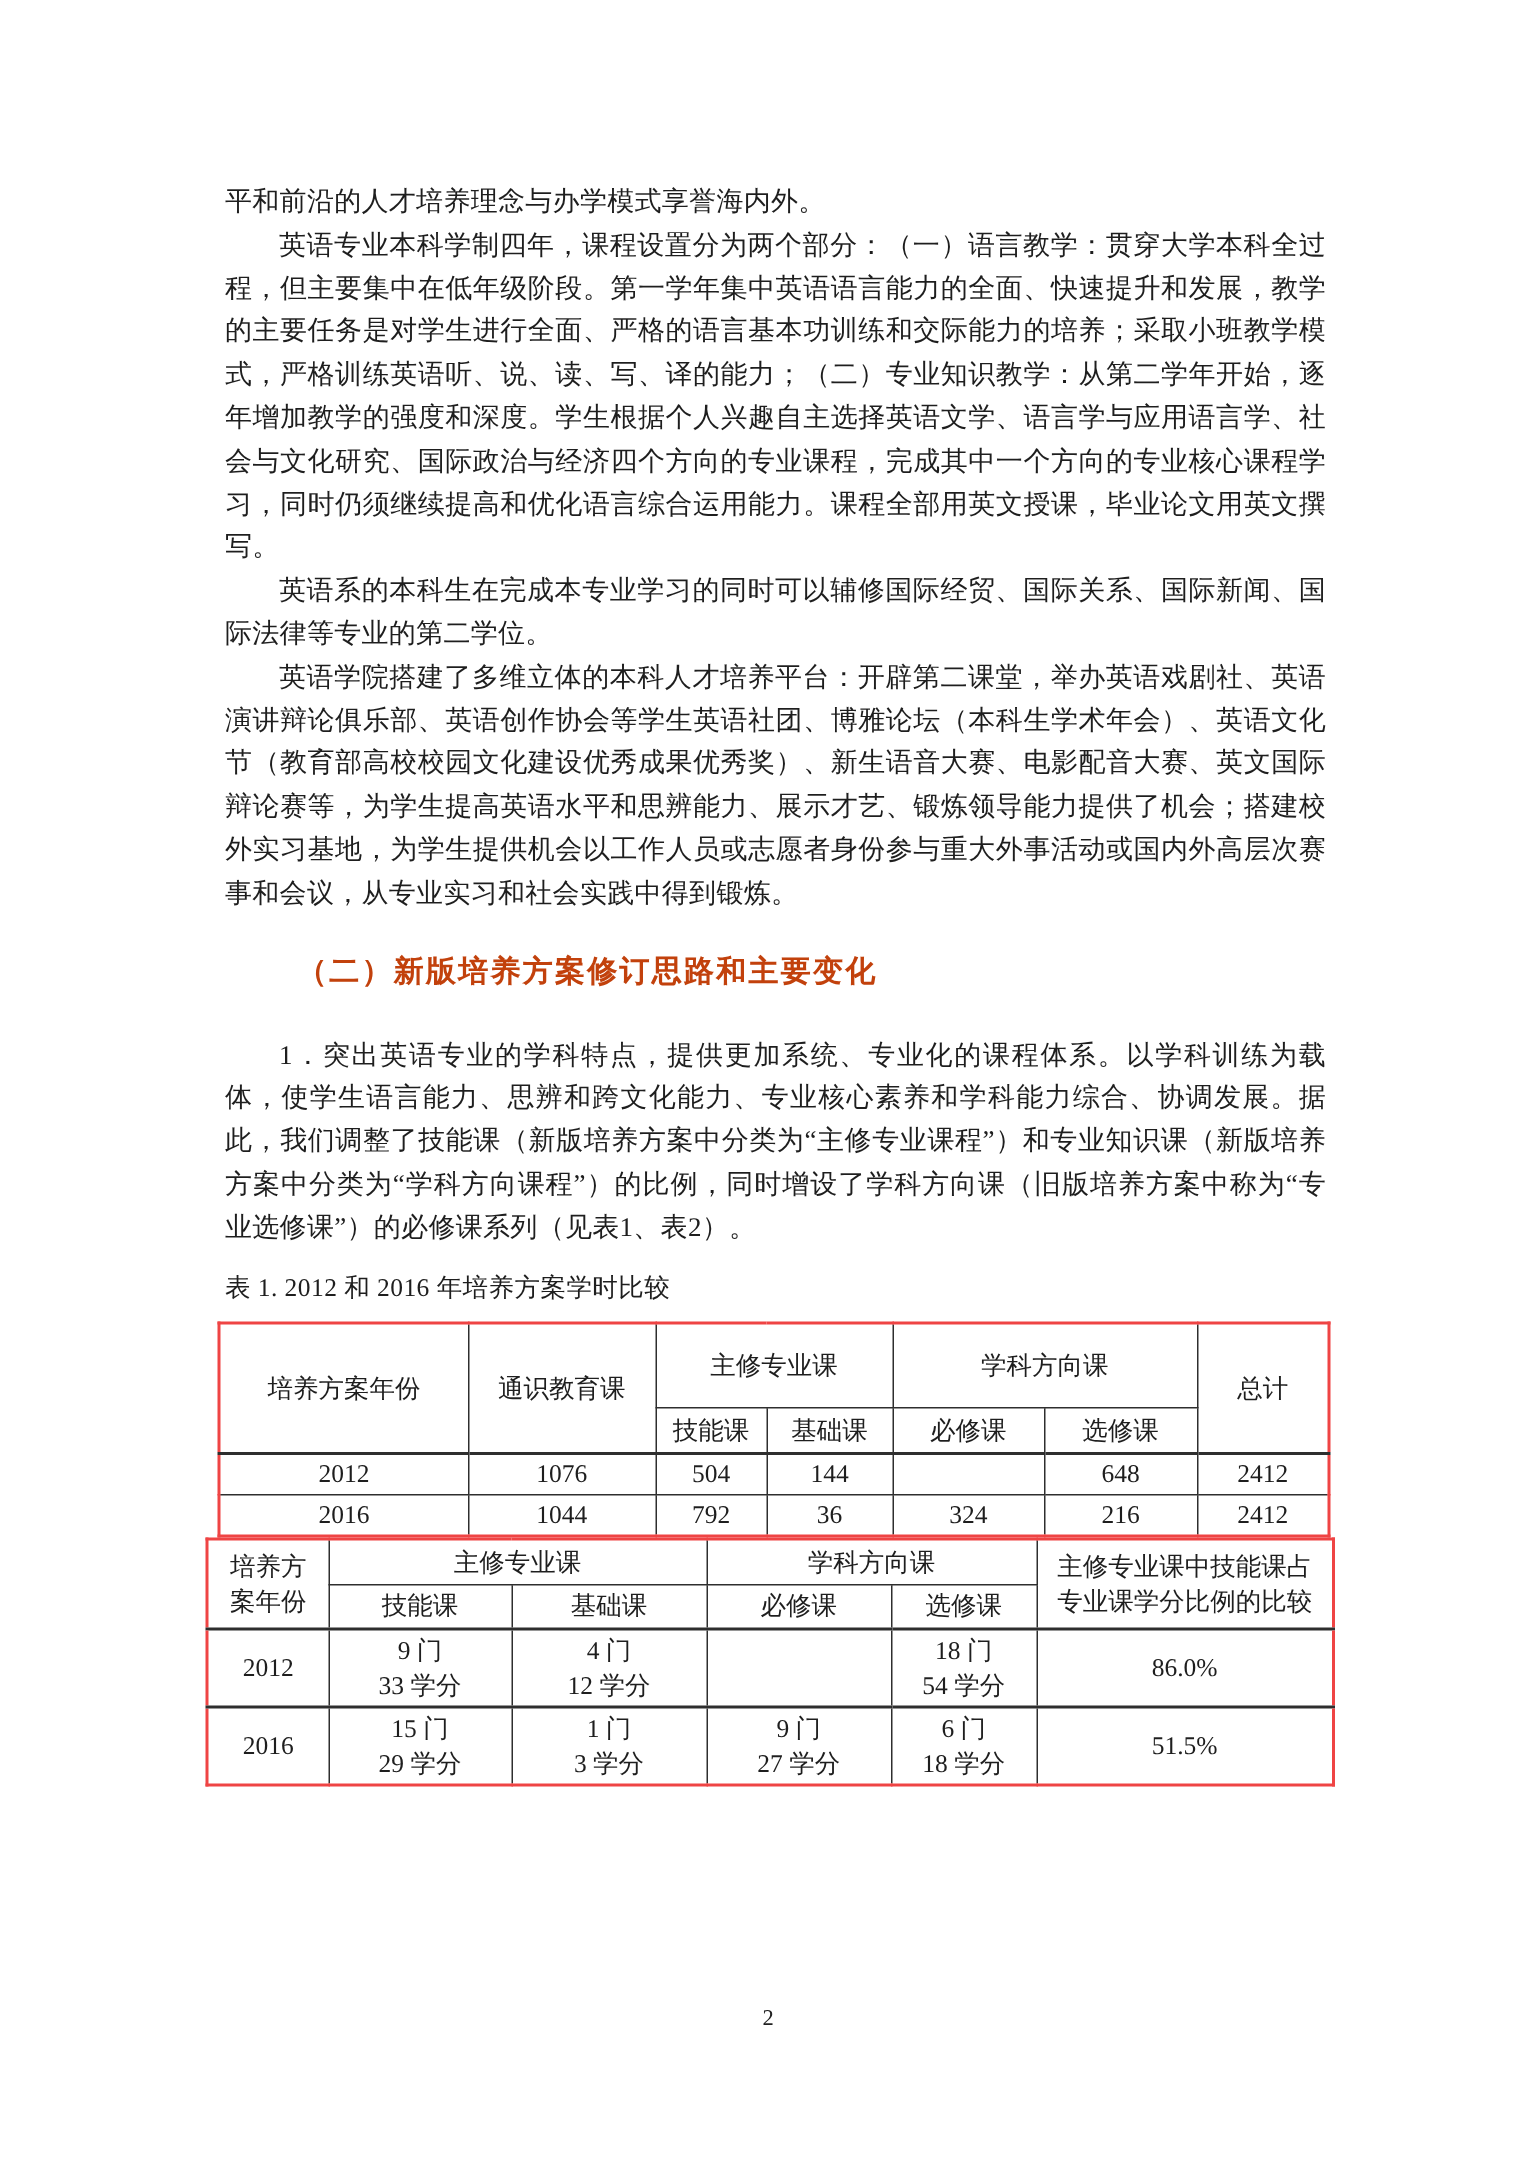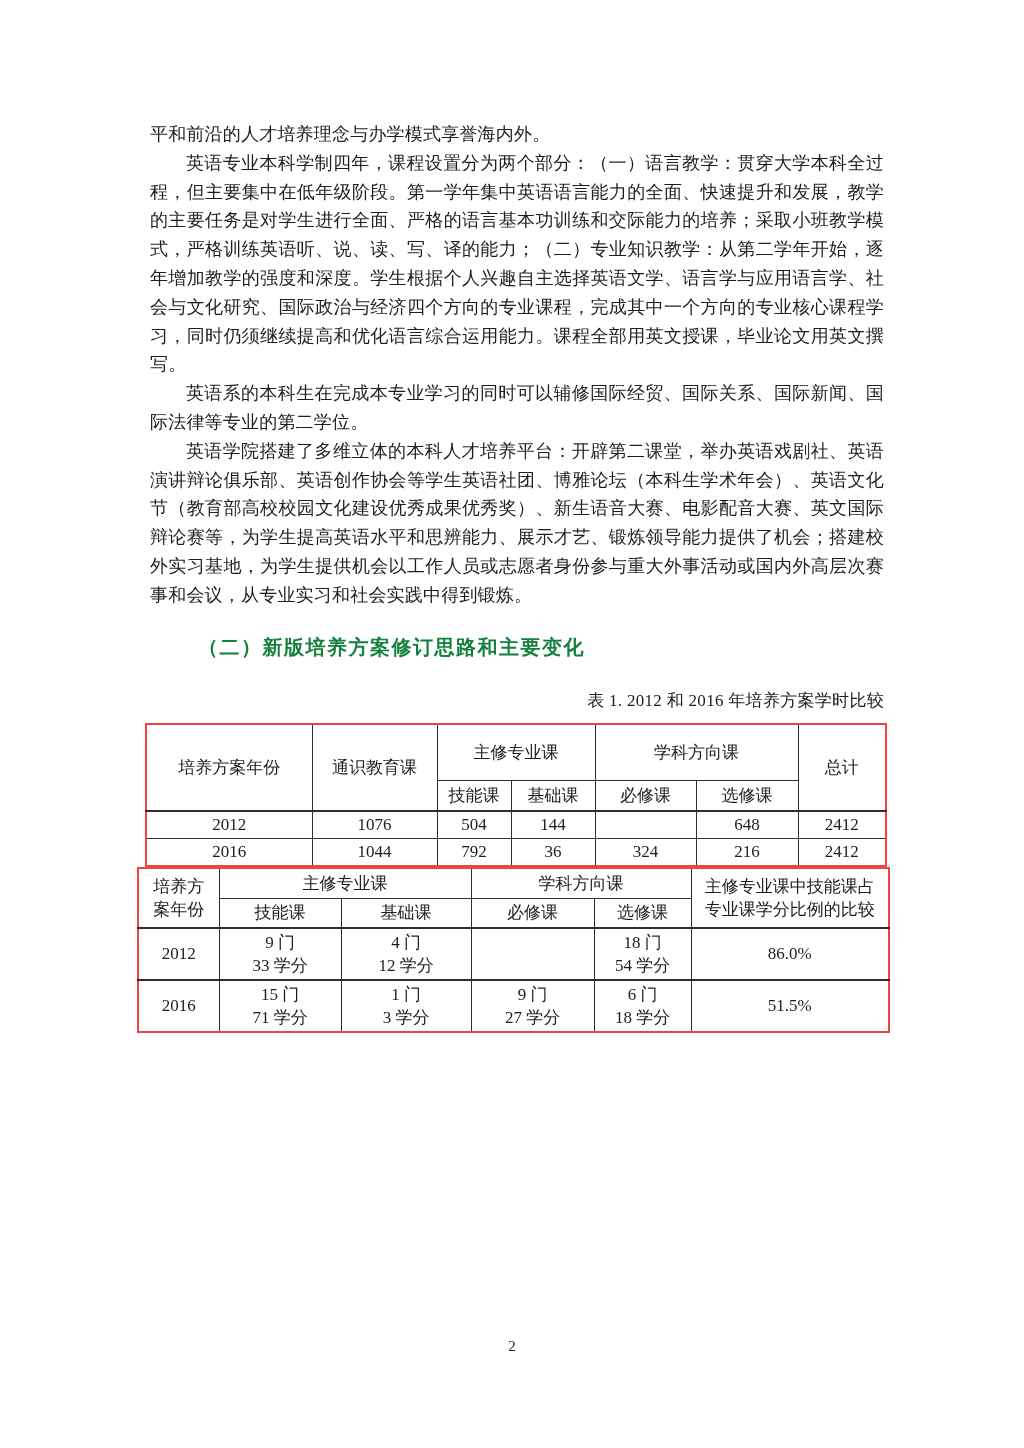--- a/index.html
+++ b/index.html
@@ -24,27 +24,27 @@
     line-height: 28.8px;
     text-align: justify;
     text-indent: 2em;
     letter-spacing: 0.2px;
   }
   p.no-indent { text-indent: 0; }
   h2.section-heading {
     font-family: "Liberation Sans", "DejaVu Sans", sans-serif;
     font-weight: bold;
     font-size: 20px;
-    color: #15803d;
+    color: #c2410c;
     margin: 24px 0 28px 0;
     padding-left: 48px;
     letter-spacing: 1.5px;
   }
   .table-caption {
-    text-align: right;
+    text-align: left;
     font-size: 17px;
     margin: 14px 0 11px 0;
     letter-spacing: 0.3px;
   }
   table {
     border-collapse: collapse;
     table-layout: fixed;
     border: 2px solid #ef4444;
   }
   th, td {
@@ -85,20 +85,21 @@
 <div class="page">
   <div class="content">
 
     <p class="body-para no-indent">平和前沿的人才培养理念与办学模式享誉海内外。</p>
     <p class="body-para">英语专业本科学制四年，课程设置分为两个部分：（一）语言教学：贯穿大学本科全过程，但主要集中在低年级阶段。第一学年集中英语语言能力的全面、快速提升和发展，教学的主要任务是对学生进行全面、严格的语言基本功训练和交际能力的培养；采取小班教学模式，严格训练英语听、说、读、写、译的能力；（二）专业知识教学：从第二学年开始，逐年增加教学的强度和深度。学生根据个人兴趣自主选择英语文学、语言学与应用语言学、社会与文化研究、国际政治与经济四个方向的专业课程，完成其中一个方向的专业核心课程学习，同时仍须继续提高和优化语言综合运用能力。课程全部用英文授课，毕业论文用英文撰写。</p>
     <p class="body-para">英语系的本科生在完成本专业学习的同时可以辅修国际经贸、国际关系、国际新闻、国际法律等专业的第二学位。</p>
     <p class="body-para">英语学院搭建了多维立体的本科人才培养平台：开辟第二课堂，举办英语戏剧社、英语演讲辩论俱乐部、英语创作协会等学生英语社团、博雅论坛（本科生学术年会）、英语文化节（教育部高校校园文化建设优秀成果优秀奖）、新生语音大赛、电影配音大赛、英文国际辩论赛等，为学生提高英语水平和思辨能力、展示才艺、锻炼领导能力提供了机会；搭建校外实习基地，为学生提供机会以工作人员或志愿者身份参与重大外事活动或国内外高层次赛事和会议，从专业实习和社会实践中得到锻炼。</p>
 
     <h2 class="section-heading">（二）新版培养方案修订思路和主要变化</h2>
 
+    <p class="body-para">1．突出英语专业的学科特点，提供更加系统、专业化的课程体系。以学科训练为载体，使学生语言能力、思辨和跨文化能力、专业核心素养和学科能力综合、协调发展。据此，我们调整了技能课（新版培养方案中分类为“主修专业课程”）和专业知识课（新版培养方案中分类为“学科方向课程”）的比例，同时增设了学科方向课（旧版培养方案中称为“专业选修课”）的必修课系列（见表1、表2）。</p>
 
     <div class="table-caption">表 1. 2012 和 2016 年培养方案学时比较</div>
 
     <table class="t1">
       <colgroup>
         <col style="width:166px">
           <col style="width:125px">
           <col style="width:74px">
           <col style="width:84px">
           <col style="width:101px">
@@ -190,21 +191,21 @@
           <td>
             <div class="cell-line">18 门</div>
             <div class="cell-line">54 学分</div>
           </td>
           <td>86.0%</td>
         </tr>
         <tr>
           <td>2016</td>
           <td>
             <div class="cell-line">15 门</div>
-            <div class="cell-line">71 学分</div>
+            <div class="cell-line">29 学分</div>
           </td>
           <td>
             <div class="cell-line">1 门</div>
             <div class="cell-line">3 学分</div>
           </td>
           <td>
             <div class="cell-line">9 门</div>
             <div class="cell-line">27 学分</div>
           </td>
           <td>

